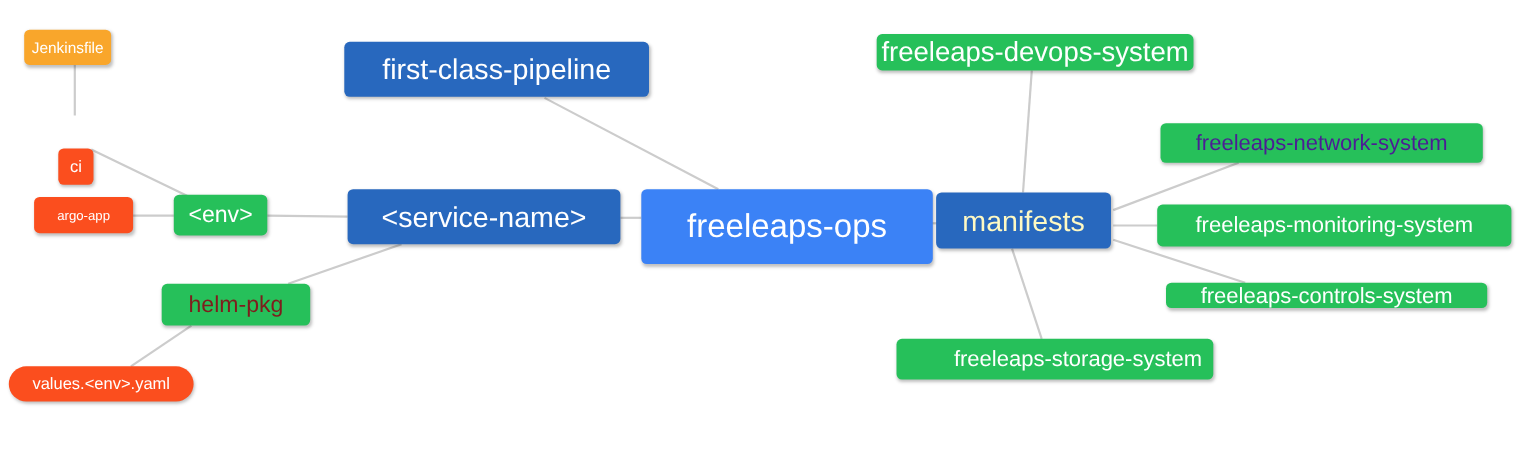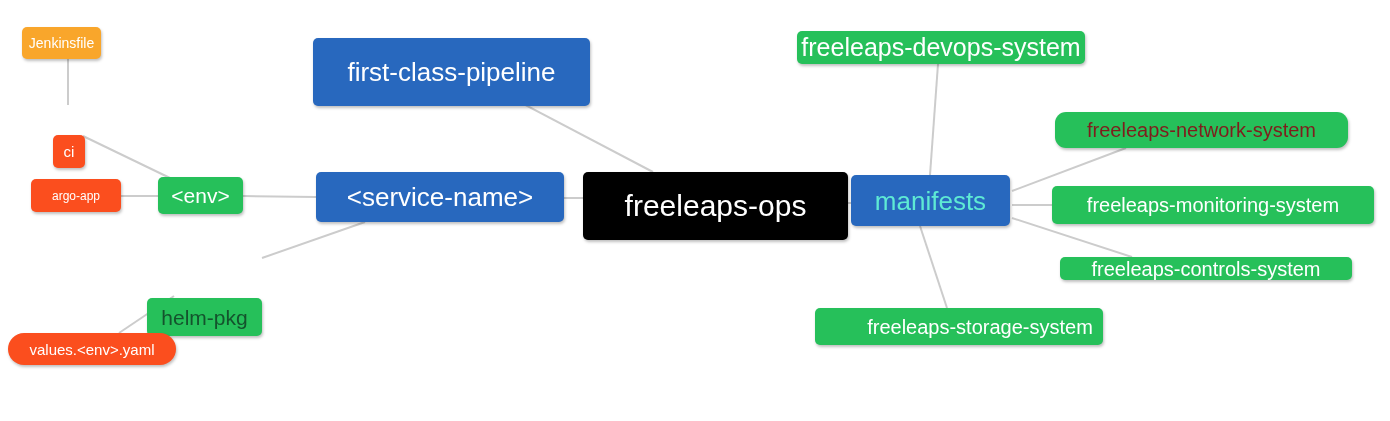--- a/index.html
+++ b/index.html
@@ -42,25 +42,25 @@
       <line x1="1012" y1="191" x2="1126" y2="148" stroke="#cccccc" stroke-width="2"></line>
       <line x1="1012" y1="205" x2="1052" y2="205" stroke="#cccccc" stroke-width="2"></line>
       <line x1="1012" y1="218" x2="1132" y2="257" stroke="#cccccc" stroke-width="2"></line>
       <line x1="920" y1="226" x2="947" y2="308" stroke="#cccccc" stroke-width="2"></line>
     </svg>
   <div>
       <div class="node" style="left: 22px; top: 27px; width: 79px; height: 32px; background: rgb(249, 166, 43); color: rgb(255, 255, 255); font-size: 14px;">Jenkinsfile</div>
       <div class="node" style="left: 53px; top: 105px; width: 32px; height: 33px; background: rgb(251, 78, 30); color: rgb(255, 255, 255); font-size: 15px; margin-top: 30px;">ci</div>
       <div class="node" style="left: 31px; top: 179px; width: 90px; height: 33px; background: rgb(251, 78, 30); color: rgb(255, 255, 255); font-size: 12px;">argo-app</div>
       <div class="node" style="left: 158px; top: 177px; width: 85px; height: 37px; background: rgb(38, 192, 90); color: rgb(255, 255, 255); font-size: 21px;">&lt;env&gt;</div>
-      <div class="node" style="left: 147px; top: 258px; width: 115px; height: 38px; background: rgb(38, 192, 90); color: #14532d; font-size: 21px; margin-top: 40px;">helm-pkg</div>
+      <div class="node" style="left: 147px; top: 258px; width: 135px; height: 38px; background: rgb(38, 192, 90); color: #7f1d1d; font-size: 21px;">helm-pkg</div>
       <div class="node" style="left: 8px; top: 333px; width: 168px; height: 32px; background: rgb(251, 78, 30); color: rgb(255, 255, 255); font-size: 15px; border-radius: 16px;">values.&lt;env&gt;.yaml</div>
-      <div class="node" style="left: 313px; top: 38px; width: 277px; height: 68px; background: rgb(40, 104, 190); color: rgb(255, 255, 255); font-size: 26px;">first-class-pipeline</div>
+      <div class="node" style="left: 313px; top: 38px; width: 277px; height: 50px; background: rgb(40, 104, 190); color: rgb(255, 255, 255); font-size: 26px;">first-class-pipeline</div>
       <div class="node" style="left: 316px; top: 172px; width: 248px; height: 50px; background: rgb(40, 104, 190); color: rgb(255, 255, 255); font-size: 26px;">&lt;service-name&gt;</div>
-      <div class="node" style="left: 583px; top: 172px; width: 265px; height: 68px; background: #000000; color: rgb(255, 255, 255); font-size: 30px;">freeleaps-ops</div>
-      <div class="node" style="left: 851px; top: 175px; width: 159px; height: 51px; background: rgb(40, 104, 190); color: #5eead4; font-size: 26px;">manifests</div>
+      <div class="node" style="left: 583px; top: 172px; width: 265px; height: 68px; background: #3b82f6; color: rgb(255, 255, 255); font-size: 30px;">freeleaps-ops</div>
+      <div class="node" style="left: 851px; top: 175px; width: 159px; height: 51px; background: rgb(40, 104, 190); color: #fef9c3; font-size: 26px;">manifests</div>
       <div class="node" style="left: 797px; top: 31px; width: 288px; height: 33px; background: rgb(38, 192, 90); color: rgb(255, 255, 255); font-size: 25px;">freeleaps-devops-system</div>
-      <div class="node" style="left: 1055px; top: 112px; width: 293px; height: 36px; background: rgb(38, 192, 90); color: #7f1d1d; font-size: 20px; border-radius: 11px;">freeleaps-network-system</div>
+      <div class="node" style="left: 1055px; top: 112px; width: 293px; height: 36px; background: rgb(38, 192, 90); color: #4c1d95; font-size: 20px;">freeleaps-network-system</div>
       <div class="node" style="left: 1052px; top: 186px; width: 322px; height: 38px; background: rgb(38, 192, 90); color: rgb(255, 255, 255); font-size: 20px;">freeleaps-monitoring-system</div>
       <div class="node" style="left: 1060px; top: 257px; width: 292px; height: 23px; background: rgb(38, 192, 90); color: rgb(255, 255, 255); font-size: 20px;">freeleaps-controls-system</div>
       <div class="node" style="left: 815px; top: 308px; width: 288px; height: 37px; background: rgb(38, 192, 90); color: rgb(255, 255, 255); font-size: 20px; padding-left: 42px;">freeleaps-storage-system</div>
     </div>
 </div>
 
 </body></html>

